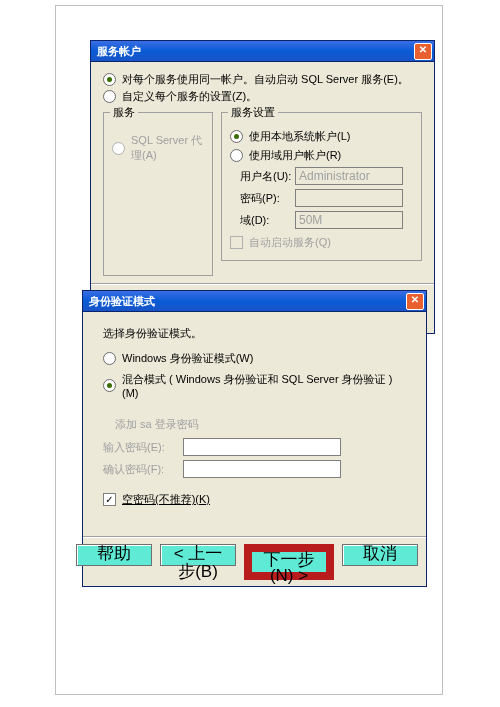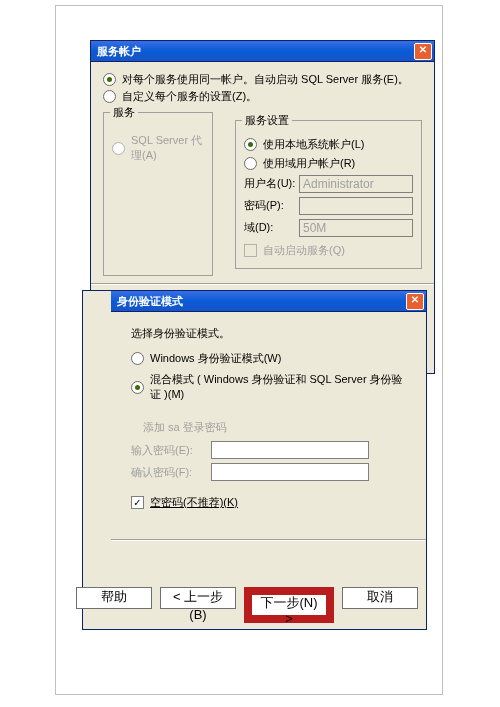--- a/index.html
+++ b/index.html
@@ -63,56 +63,55 @@
   .label.disabled{color:#a0a0a0;}
   .groupbox {
     border:1px solid #a0a0a0;
     position:relative;
     padding:14px 8px 8px 8px;
     margin-top:6px;
   }
   .groupbox .legend{
     position:absolute;top:-8px;left:6px;background:#ece9d8;padding:0 3px;font-size:11px;
   }
-  .cols { display:flex; gap:22px;align-items:center; }
+  .cols { display:flex; gap:8px; }
   .col-left{width:110px;}
   .col-right{flex:1;}
-  .field{display:flex;align-items:center;margin:4px 0;}
+  .field{display:flex;align-items:center;margin:4px 10px;}
   .field .lab{width:55px;}
   .input{
     flex:1;height:16px;border:1px solid #808080;background:#fff;color:#999;
     font-size:12px;padding:0 3px;display:flex;align-items:center;
   }
   .input.disabled{background:#ece9d8;color:#a0a0a0;}
   .checkbox{
     width:11px;height:11px;border:1px solid #808080;background:#fff;margin-right:6px;
     display:inline-flex;align-items:center;justify-content:center;flex-shrink:0;font-size:10px;line-height:10px;
   }
   .checkbox.disabled{border-color:#b0b0b0;background:#ece9d8;}
   .checkbox.checked::after{content:"✓";font-size:10px;color:#000;}
   .btnrow{
     border-top:1px solid #fff;
     box-shadow: 0 -1px 0 #a0a0a0;
     padding:6px 8px; display:flex; justify-content:flex-end; gap:8px;
   }
   .btn{
-    height:20px;border:1px solid #707070;background:#ffffff;
-    min-width:62px;padding:0 6px;font-size:13px;line-height:18px;text-align:center;
+    height:20px;border:1px solid #707070;background:#5eead4;
+    min-width:62px;padding:0 6px;font-size:17px;line-height:18px;text-align:center;
     box-shadow: inset 1px 1px 0 #fff;
-    margin-top: 40px;
   }
   .btn.hot{border:8px solid #b91c1c;box-shadow:none;line-height:16px;text-align:center;}
   .subtext{color:#a0a0a0;margin:6px 12px;}
   .pwfield{display:flex;align-items:center;margin:4px 0;}
   .pwfield .lab{width:80px;color:#a0a0a0;}
   .pwfield .input{background:#fff;}
   .sec-title{margin:2px 0 10px 0;}
   u{text-decoration:underline;}
   .d1 { left: 90px; top: 40px; width: 345px; }
-  .d2 { left: 82px; top: 290px; width: 345px; padding-left: 28px; }
+  .d2 { left: 82px; top: 290px; width: 345px; }
 </style>
 </head>
 <body>
 
 <div class="page-border"></div>
 
 <div class="dialog d1">
   <div class="titlebar">
     <span class="title">服务帐户</span>
     <div class="close-btn">✕</div>

